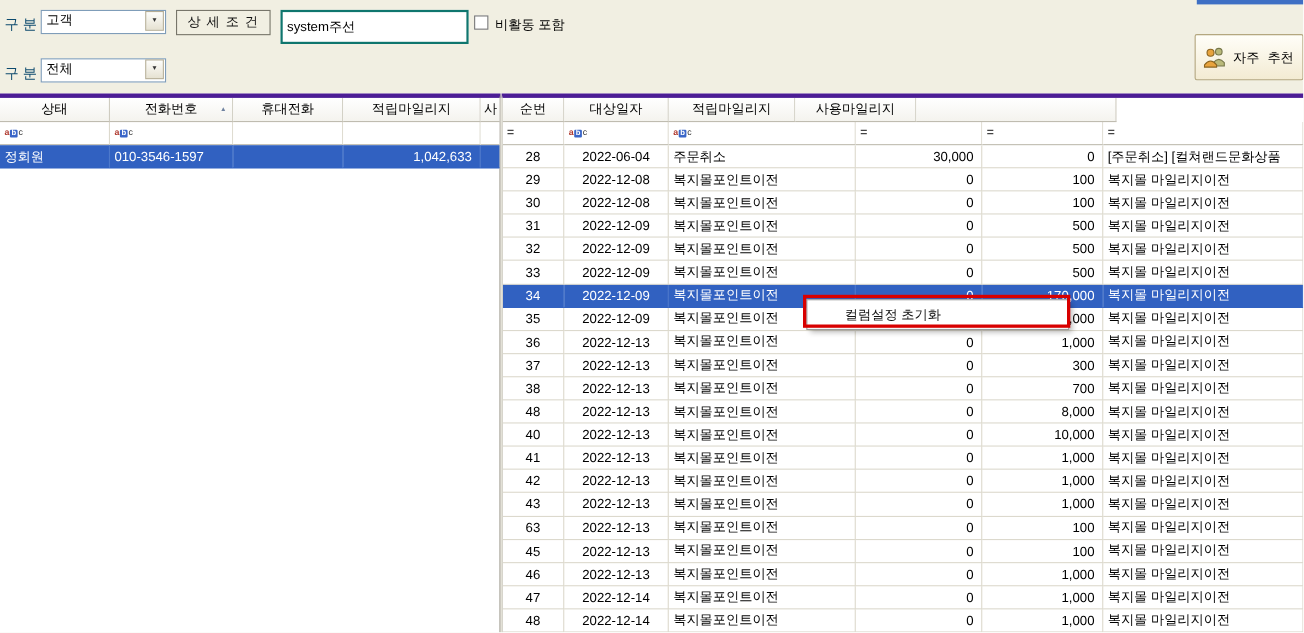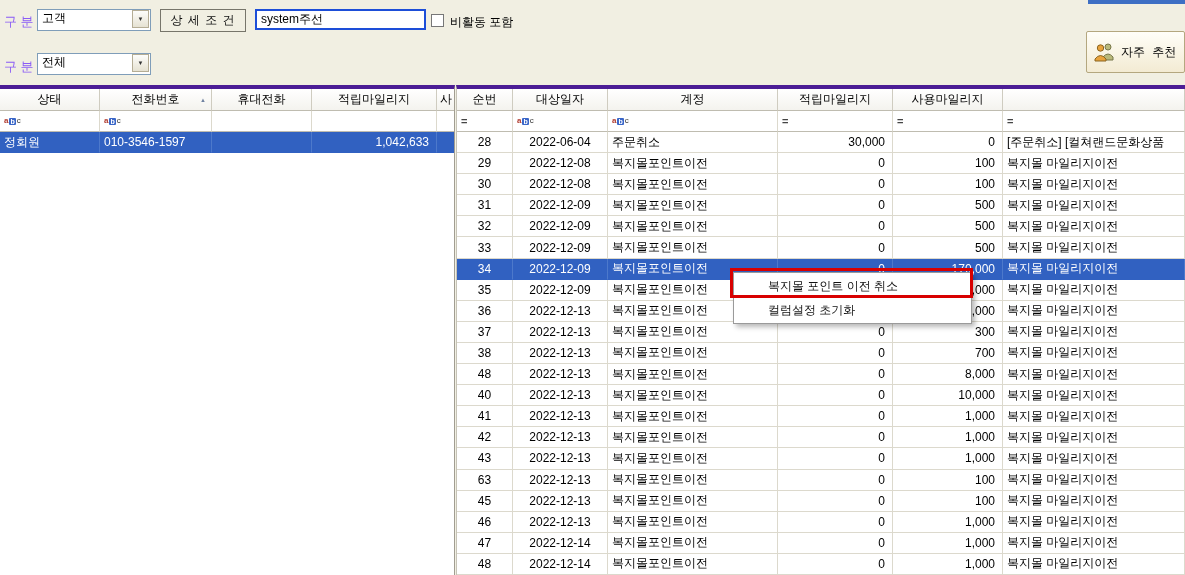--- a/index.html
+++ b/index.html
@@ -1,25 +1,25 @@
 <!DOCTYPE html>
 <html><head>
 <meta charset="utf-8">
 <style>
   *{margin:0;padding:0;box-sizing:border-box}
   body{font-family:"Liberation Sans","DejaVu Sans",sans-serif;font-size:12px;color:#000;background:#fff}
   #screen{position:relative;width:1185px;height:575px;background:#f1efe2;overflow:hidden}
 
   
-  .flabel{position:absolute;font-size:13px;color:#8b5cf6;white-space:nowrap}
+  .flabel{position:absolute;font-size:13px;color:#0c4a6e;white-space:nowrap}
   .combo{position:absolute;height:22px;background:#fff;border:1px solid #7f9db9;display:flex;align-items:flex-start}
   .combo-text{padding-left:4px;flex:1;white-space:nowrap;overflow:hidden}
   .combo-btn{width:17px;height:18px;margin-right:1px;background:linear-gradient(#fdfdfb,#e6e2d2);border:1px solid #b5ad95;display:flex;align-items:center;justify-content:center;font-size:6px;color:#333;flex:0 0 auto;cursor:pointer}
   .detail-btn{position:absolute;left:160px;top:9px;width:86px;height:23px;background:#f1efe2;border:1px solid #77756a;font-size:12px;letter-spacing:1px;color:#111;font-family:inherit;cursor:pointer}
-  .search-input{position:absolute;left:255px;top:9px;width:171px;height:21px;border:2px solid #1d4ed8;padding:0 4px;font-size:12px;font-family:inherit;background:#fff}
+  .search-input{position:absolute;left:255px;top:9px;width:171px;height:31px;border:2px solid #0f766e;padding:0 4px;font-size:12px;font-family:inherit;background:#fff}
   .checkbox-box{position:absolute;left:431px;top:14px;width:13px;height:13px;background:#fff;border:1px solid #777;cursor:pointer}
   .cb-label{position:absolute;left:450px;top:14px;font-size:12px}
   .blue-strip{position:absolute;left:1088px;top:0;width:97px;height:4px;background:#3e6fc4}
   .recommend-btn{position:absolute;left:1086px;top:31px;width:99px;height:42px;background:linear-gradient(#fffef8,#f3ebd3);border:1px solid #b4a77f;border-radius:2px;display:flex;align-items:center;gap:5px;padding:0 2px 0 5px;font-size:12px;font-family:Liberation Mono, monospace;cursor:pointer;white-space:nowrap}
 
   
   .grid{position:absolute;top:85px;background:#fff;border-top:4px solid #4c1d95}
   .left-grid{left:0;width:455px;height:490px;border-right:1px solid #a19d91;overflow:hidden}
   .right-grid{left:456px;width:729px;height:490px;border-left:1px solid #c6c3b7;display:flex;flex-direction:column;overflow:hidden}
   .g-header{display:flex;height:22px}
@@ -134,23 +134,20 @@
   </div>
 
   <div class="grid right-grid">
     <div class="g-header">
       <div class="hcell rc0">
           <span>순번</span>
         </div>
       <div class="hcell rc1">
           <span>대상일자</span>
         </div>
-      <div class="hcell rc2">
-          <span>계정</span>
-        </div>
       <div class="hcell rc3">
           <span>적립마일리지</span>
         </div>
       <div class="hcell rc4">
           <span>사용마일리지</span>
         </div>
       <div class="hcell rc5">
           <span></span>
         </div>
     </div>
@@ -348,18 +345,17 @@
     <div class="cell rc1 ac">2022-12-14</div>
     <div class="cell rc2 al">복지몰포인트이전</div>
     <div class="cell rc3 ar">0</div>
     <div class="cell rc4 ar">1,000</div>
     <div class="cell rc5 al">복지몰 마일리지이전</div>
   </div>
       </div>
   </div>
 
   <div class="context-menu">
-    <div class="menu-item">복지몰 포인트 이전 취소</div>
     <div class="menu-item">컬럼설정 초기화</div>
   </div>
 
   <div class="red-annotation"></div>
 </div>
 
 </body></html>

